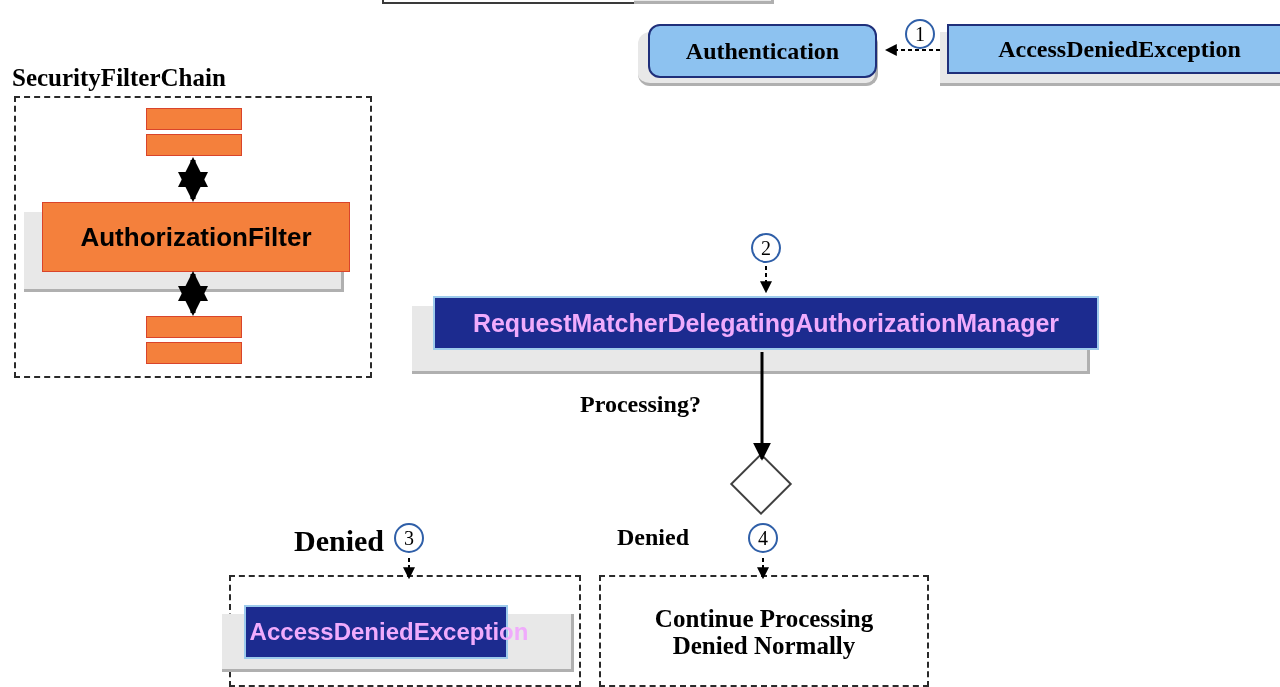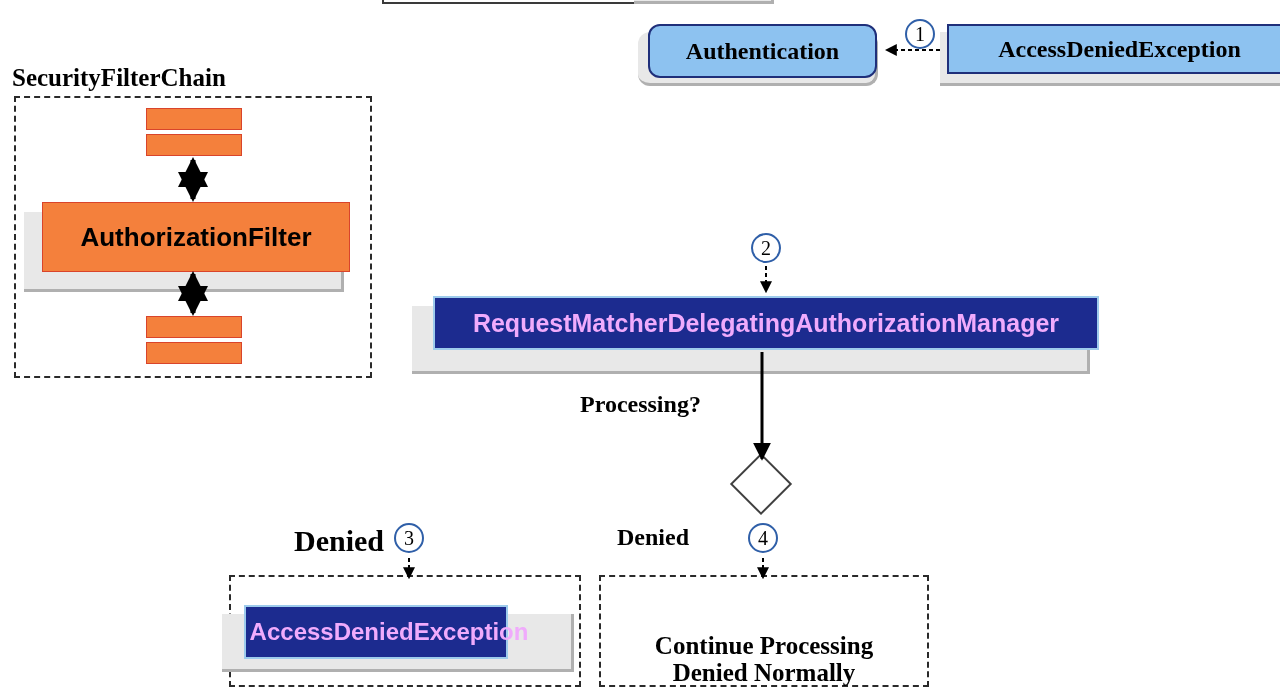--- a/index.html
+++ b/index.html
@@ -191,21 +191,21 @@
     <span>4</span>
   </div>
 
   <div class="abs dashed-box" style="left:229px; top:575px; width:352px; height:112px;"></div>
   <div class="shadow" style="left:222px; top:614px; width:352px; height:58px;"></div>
   <div class="abs node-navy" style="left:244px; top:605px; width:264px; height:54px; font-size:24px;padding-left:26px;">
     <span>AccessDeniedException</span>
   </div>
 
   <div class="abs dashed-box" style="left:599px; top:575px; width:330px; height:112px;"></div>
-  <div class="abs label wrap" style="left:609px; top:605px; width:310px; font-size:25px;margin-top:27px;">
+  <div class="abs label wrap" style="left:609px; top:605px; width:310px; font-size:25px;">
     <span>Continue Processing</span><br>
     <span>Denied Normally</span>
   </div>
 
   <svg class="overlay" viewBox="0 0 1280 687">
     <defs>
       <marker id="arrowBlack" viewBox="0 0 10 10" refX="9" refY="5" markerWidth="6" markerHeight="6" orient="auto-start-reverse">
         <path d="M 0 0 L 10 5 L 0 10 z" fill="#000000"></path>
       </marker>
       <marker id="arrowBlackStart" viewBox="0 0 10 10" refX="9" refY="5" markerWidth="6" markerHeight="6" orient="auto-start-reverse">

